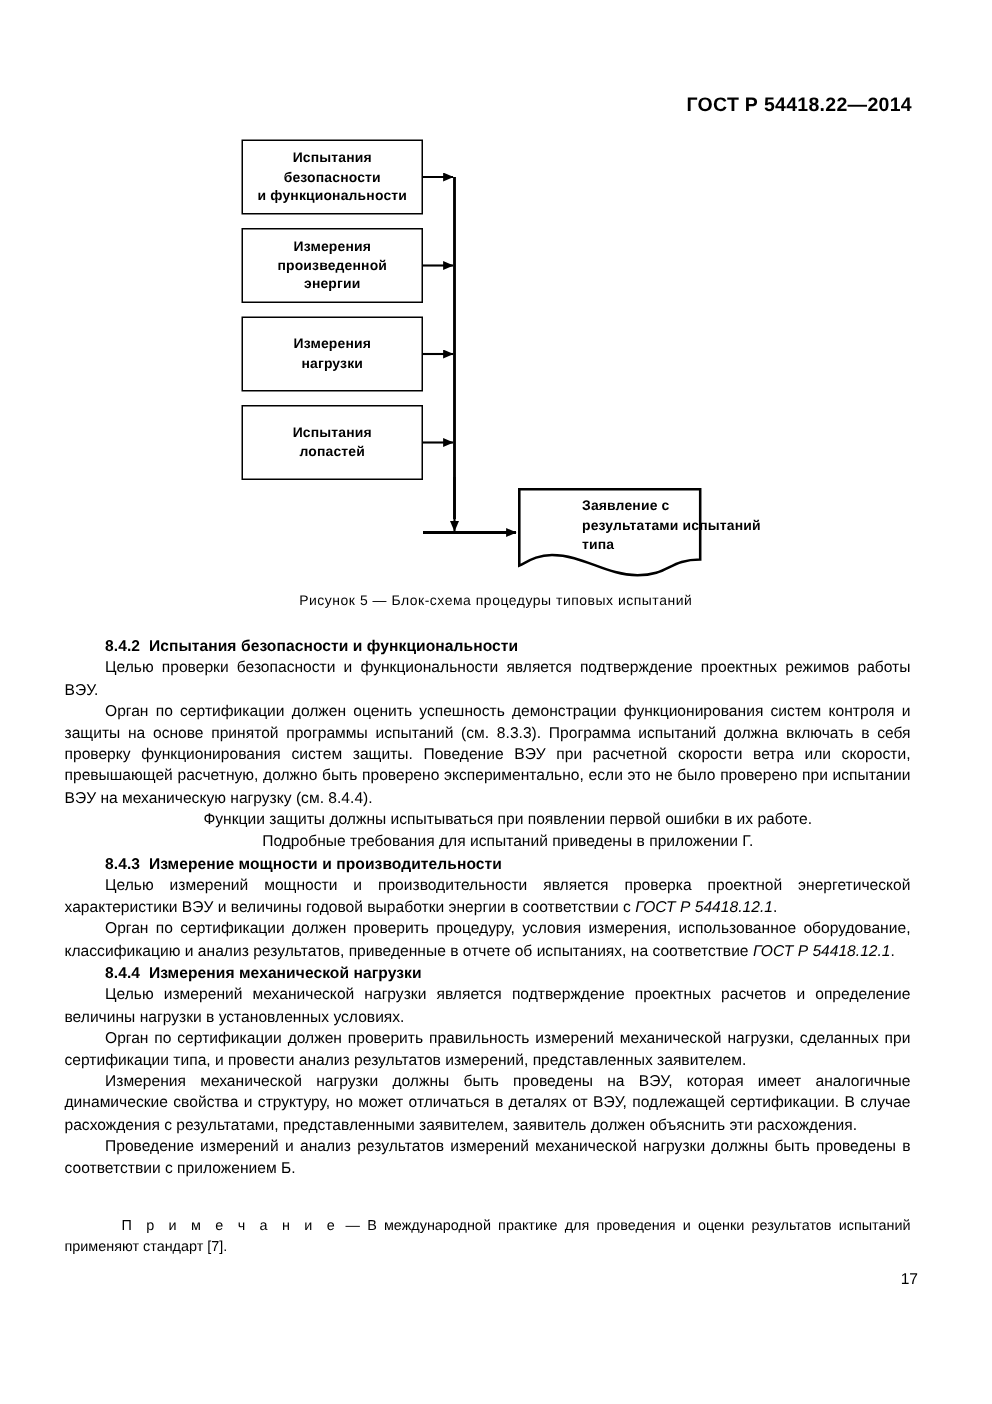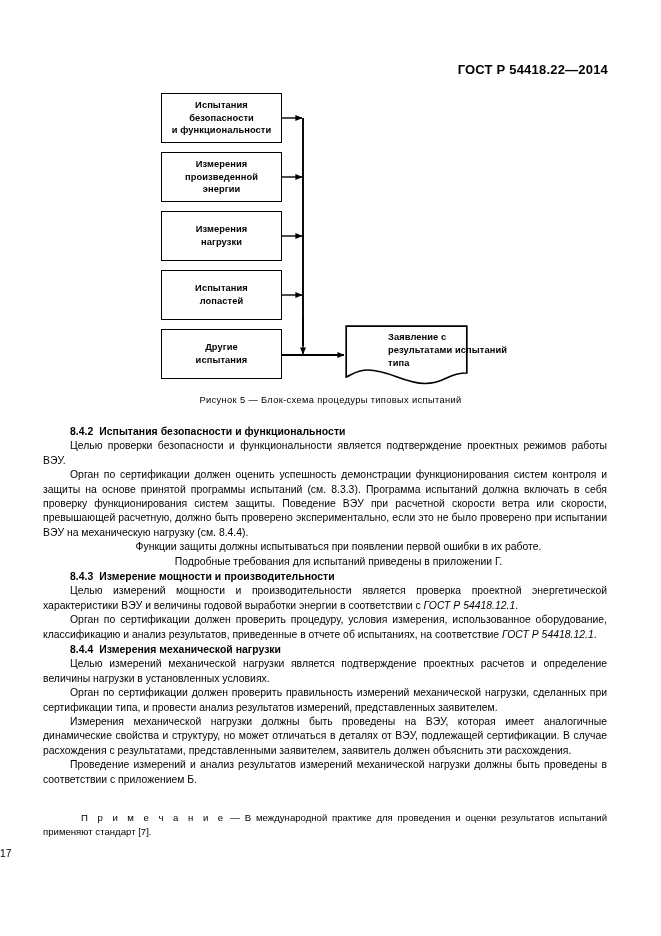--- a/index.html
+++ b/index.html
@@ -131,20 +131,21 @@
     text-indent: 38px;
   }
   .sp { letter-spacing: 2.4px; }
   .it { font-style: italic; }
 
   .page-number {
     position: absolute;
     top: 848px;
     left: 0;
     width: 612px;
+    text-align: right;
     font-size: 10.4px;
   }
 </style>
 </head>
 <body>
 
 <div class="page-header">ГОСТ Р 54418.22—2014</div>
 
 <div class="figure">
 
@@ -191,26 +192,20 @@
       </div>
     </div>
 
     <div class="node node-4">
       <div>
         <span>Испытания</span>
         <span>лопастей</span>
       </div>
     </div>
 
-    <div class="node node-5">
-      <div>
-        <span>Другие</span>
-        <span>испытания</span>
-      </div>
-    </div>
 
     <div class="doc-node">
       <svg width="123" height="60" viewBox="0 0 123 60">
         <path d="M1.2,1.2 L121.8,1.2 L121.8,48 C101,48 101,58.5 80,58.5 C59,58.5 44,45 23,45 C12,45 6,50 1.2,52 Z" fill="#ffffff" stroke="#000000" stroke-width="1.7" stroke-linejoin="miter"></path>
       </svg>
       <div class="doc-label">
         <span>Заявление</span>
         <span>с результатами</span>
         <span>испытаний типа</span>
       </div>

